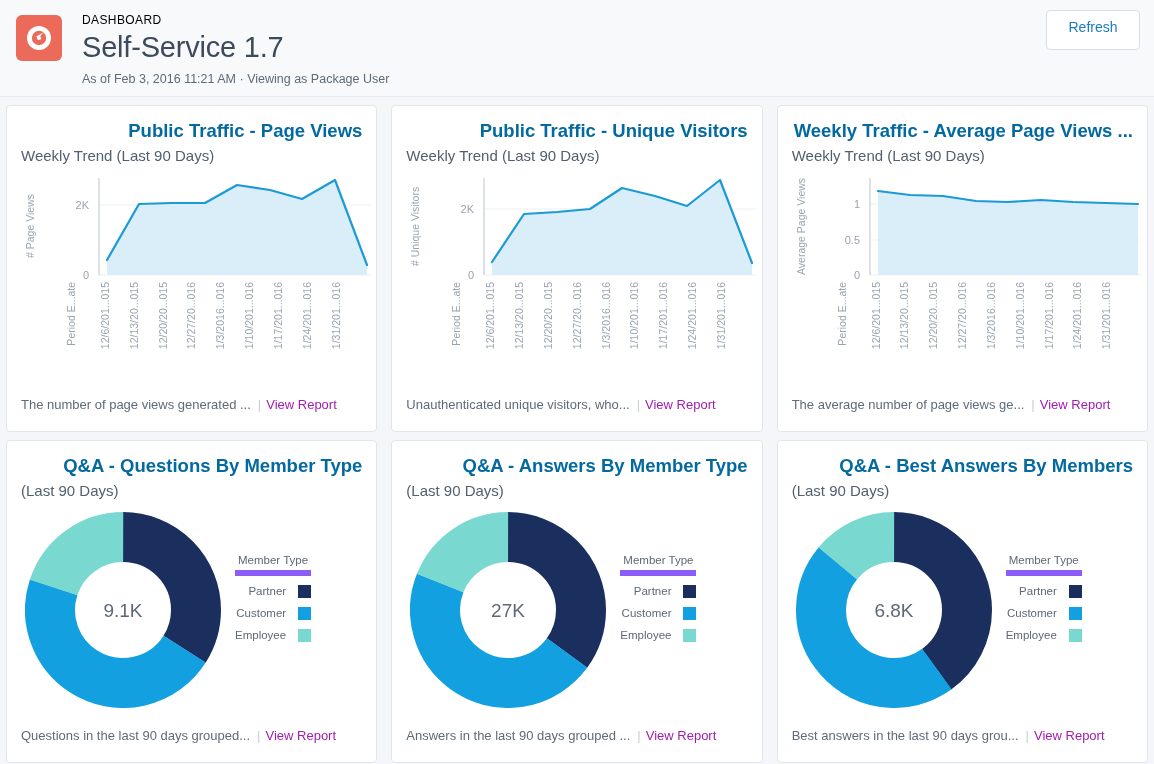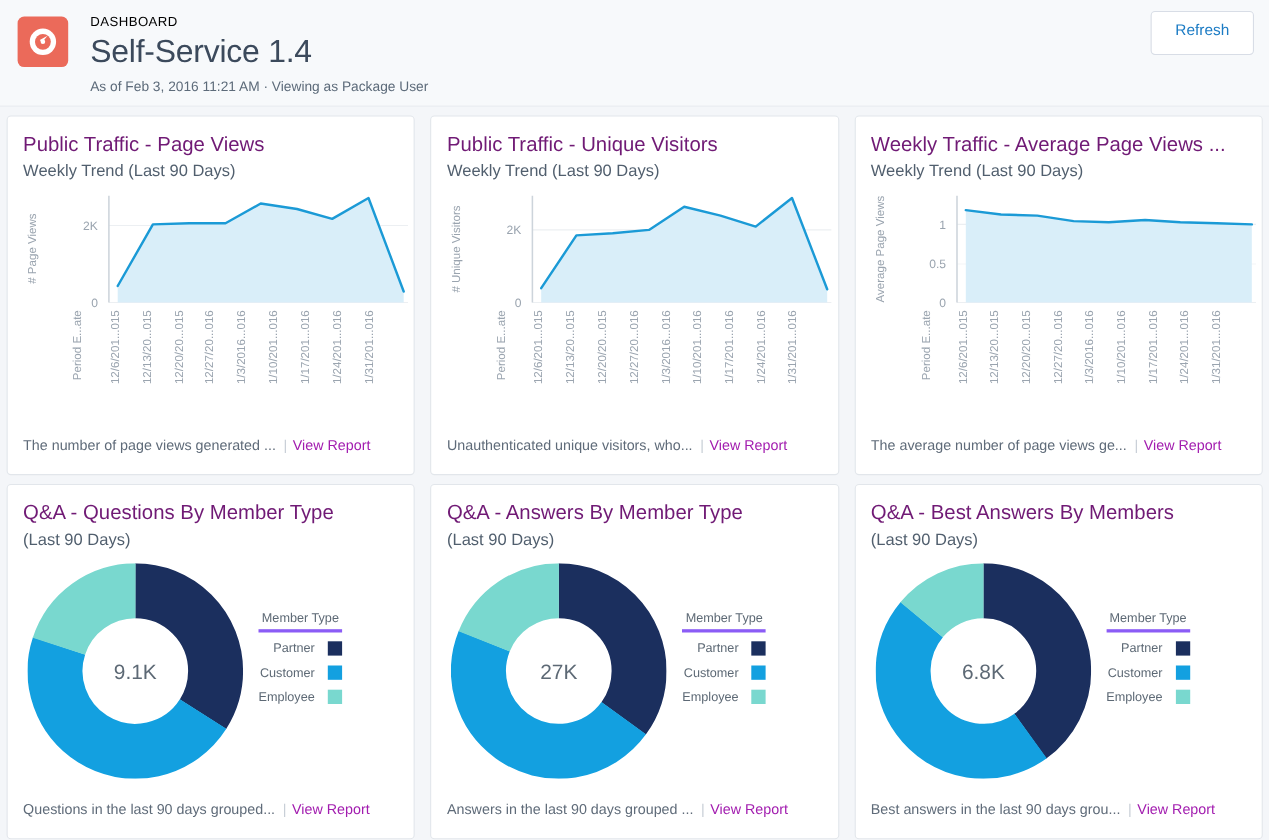--- a/index.html
+++ b/index.html
@@ -86,25 +86,26 @@
     border-radius: 4px;
     padding: 12px 14px 0 14px;
     display: flex;
     flex-direction: column;
   }
   .row-1 .card { height: 327px; }
   .row-2 .card { height: 323px; }
 
   .card-title {
     font-size: 18.5px;
-    font-weight: 400;
-    color: #701a75;
+    font-weight: 700;
+    color: #0369a1;
     line-height: 26px;
     white-space: nowrap;
     overflow: hidden;
+    text-align: right;
   }
   .card-subtitle {
     font-size: 15px;
     color: #515f6e;
     line-height: 24px;
     margin-bottom: 2px;
   }
 
   .card-body { flex: 1 1 auto; position: relative; }
 
@@ -182,21 +183,21 @@
   }
   .legend {
     margin-left: 14px;
     margin-top: -20px;
     font-size: 11.5px;
     color: #5d6975;
   }
   .legend-title {
     text-align: center;
     padding-bottom: 4px;
-    border-bottom: 3px solid #8b5cf6;
+    border-bottom: 6px solid #8b5cf6;
     color: #5d6975;
     font-size: 11.5px;
     margin-bottom: 4px;
     white-space: nowrap;
   }
   .legend-item {
     display: flex;
     align-items: center;
     justify-content: flex-end;
     gap: 12px;
@@ -212,21 +213,21 @@
   <div class="app-icon">
     <svg width="30" height="30" viewBox="0 0 30 30">
       <circle cx="15" cy="15" r="12" fill="#ffffff"></circle>
       <circle cx="15" cy="15" r="7.2" fill="#eb6a5a"></circle>
       <path d="M19.2 9.6 L14.2 15.6 L12.2 13.4 Z" fill="#ffffff"></path>
       <circle cx="15" cy="15" r="2.1" fill="#ffffff"></circle>
     </svg>
   </div>
   <div class="header-text">
     <div class="eyebrow">DASHBOARD</div>
-    <div class="page-title">Self-Service 1.4</div>
+    <div class="page-title">Self-Service 1.7</div>
     <div class="subtitle">As of Feb 3, 2016 11:21 AM · Viewing as Package User</div>
   </div>
   <div class="refresh-button">Refresh</div>
 </div>
 
 <div class="dash-grid">
 
   <div class="dash-row row-1">
 
     <div class="card">

